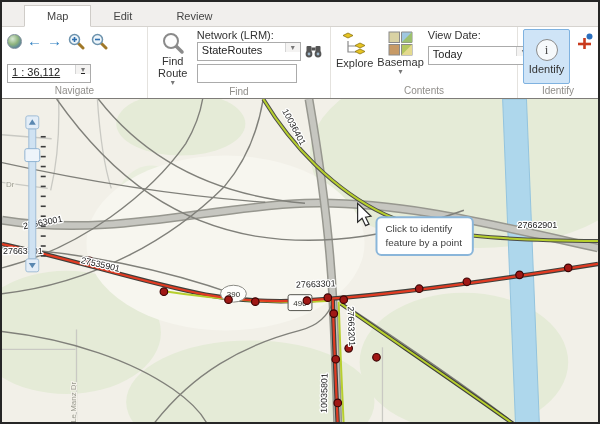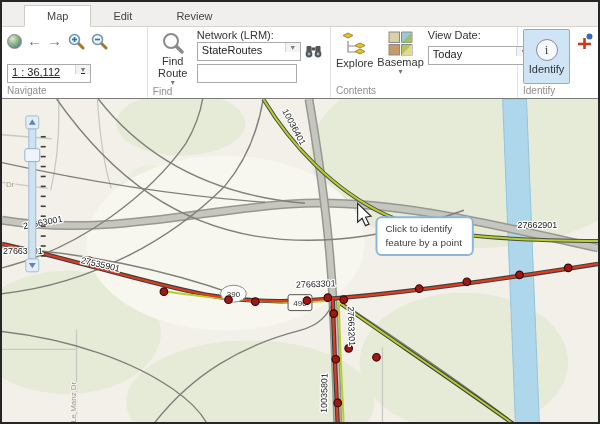--- a/index.html
+++ b/index.html
@@ -11,21 +11,21 @@
   }
   
   .tabbar{height:25px;background:#f1efed;display:flex;align-items:flex-end;
     padding-left:22px;border-bottom:1px solid #d6d3cf;flex:0 0 auto;}
   .tab{padding:4px 22px 4px;font-size:11px;color:#444;cursor:default;}
   .tab.active{background:#fff;border:1px solid #cfccc8;border-bottom:1px solid #fff;margin-bottom:-1px;}
   
   .ribbon{height:71px;background:#fff;display:flex;flex:0 0 auto;}
   .group{display:flex;flex-direction:column;border-right:1px solid #e4e2de;padding:2px 5px 0;}
   .group-body{flex:1;display:flex;align-items:flex-start;gap:4px;}
-  .group-label{text-align:left;font-size:10px;color:#908e8a;padding:0 0 2px;}
+  .group-label{text-align:center;font-size:10px;color:#908e8a;padding:0 0 2px;}
   .btn-col{display:flex;flex-direction:column;align-items:center;font-size:11px;color:#333;line-height:12px;padding-top:2px;}
   .caret{font-size:8px;color:#777;line-height:7px;}
   .icon-row{display:flex;align-items:center;gap:5px;height:22px;margin-top:1px;}
   .arrow{color:#2e7fc1;font-size:15px;font-weight:bold;line-height:14px;}
   .combo{display:flex;align-items:flex-start;border:1px solid #ababab;background:#fff;height:19px;font-size:11px;color:#222;}
   .combo .val{flex:1;padding:1px 4px 0;white-space:nowrap;overflow:hidden;}
   .combo .dd{width:15px;border-left:1px solid #d5d5d5;background:#f4f3f2;color:#777;
     display:flex;align-items:center;justify-content:center;font-size:8px;}
   .txtinput{border:1px solid #ababab;background:#fff;height:19px;width:100px;font-size:11px;padding:0 4px;font-family:"Liberation Sans",sans-serif;}
   .globe{width:15px;height:15px;border-radius:50%;border:1px solid #7d8d99;

